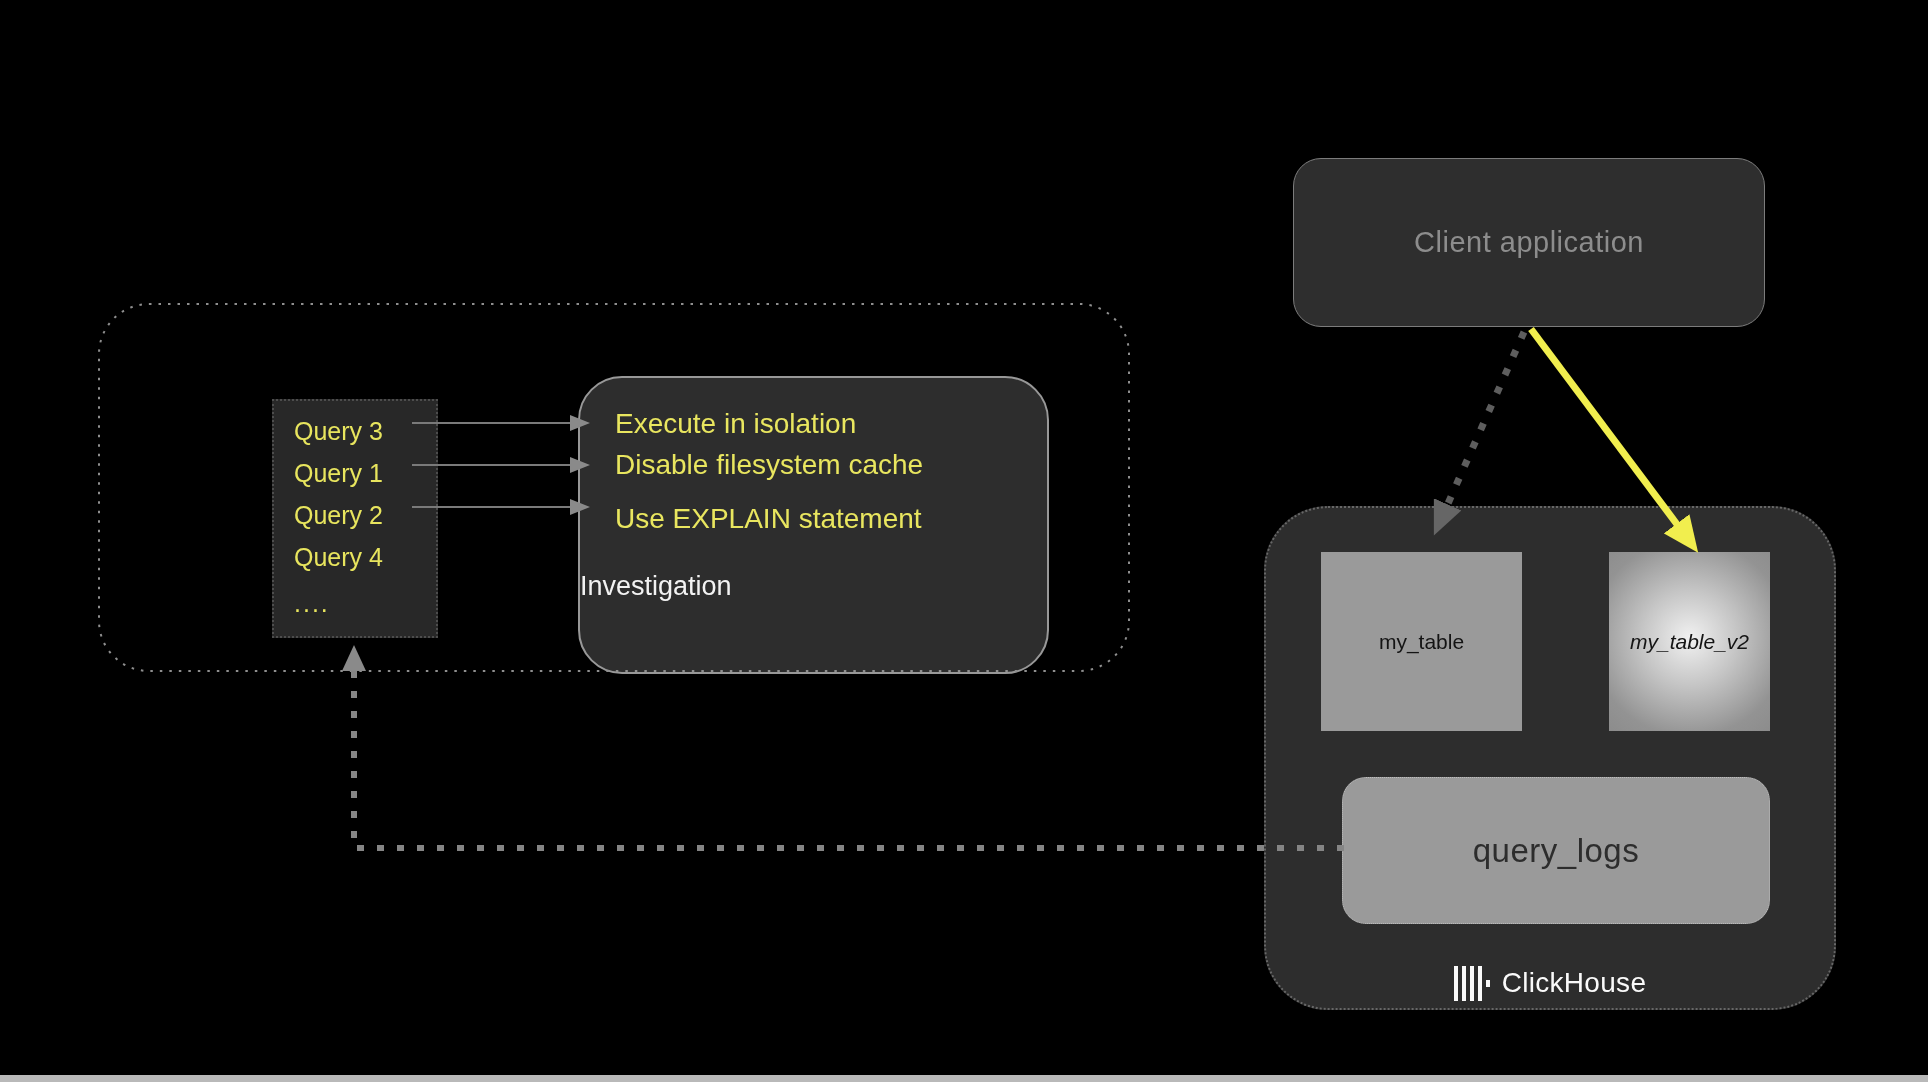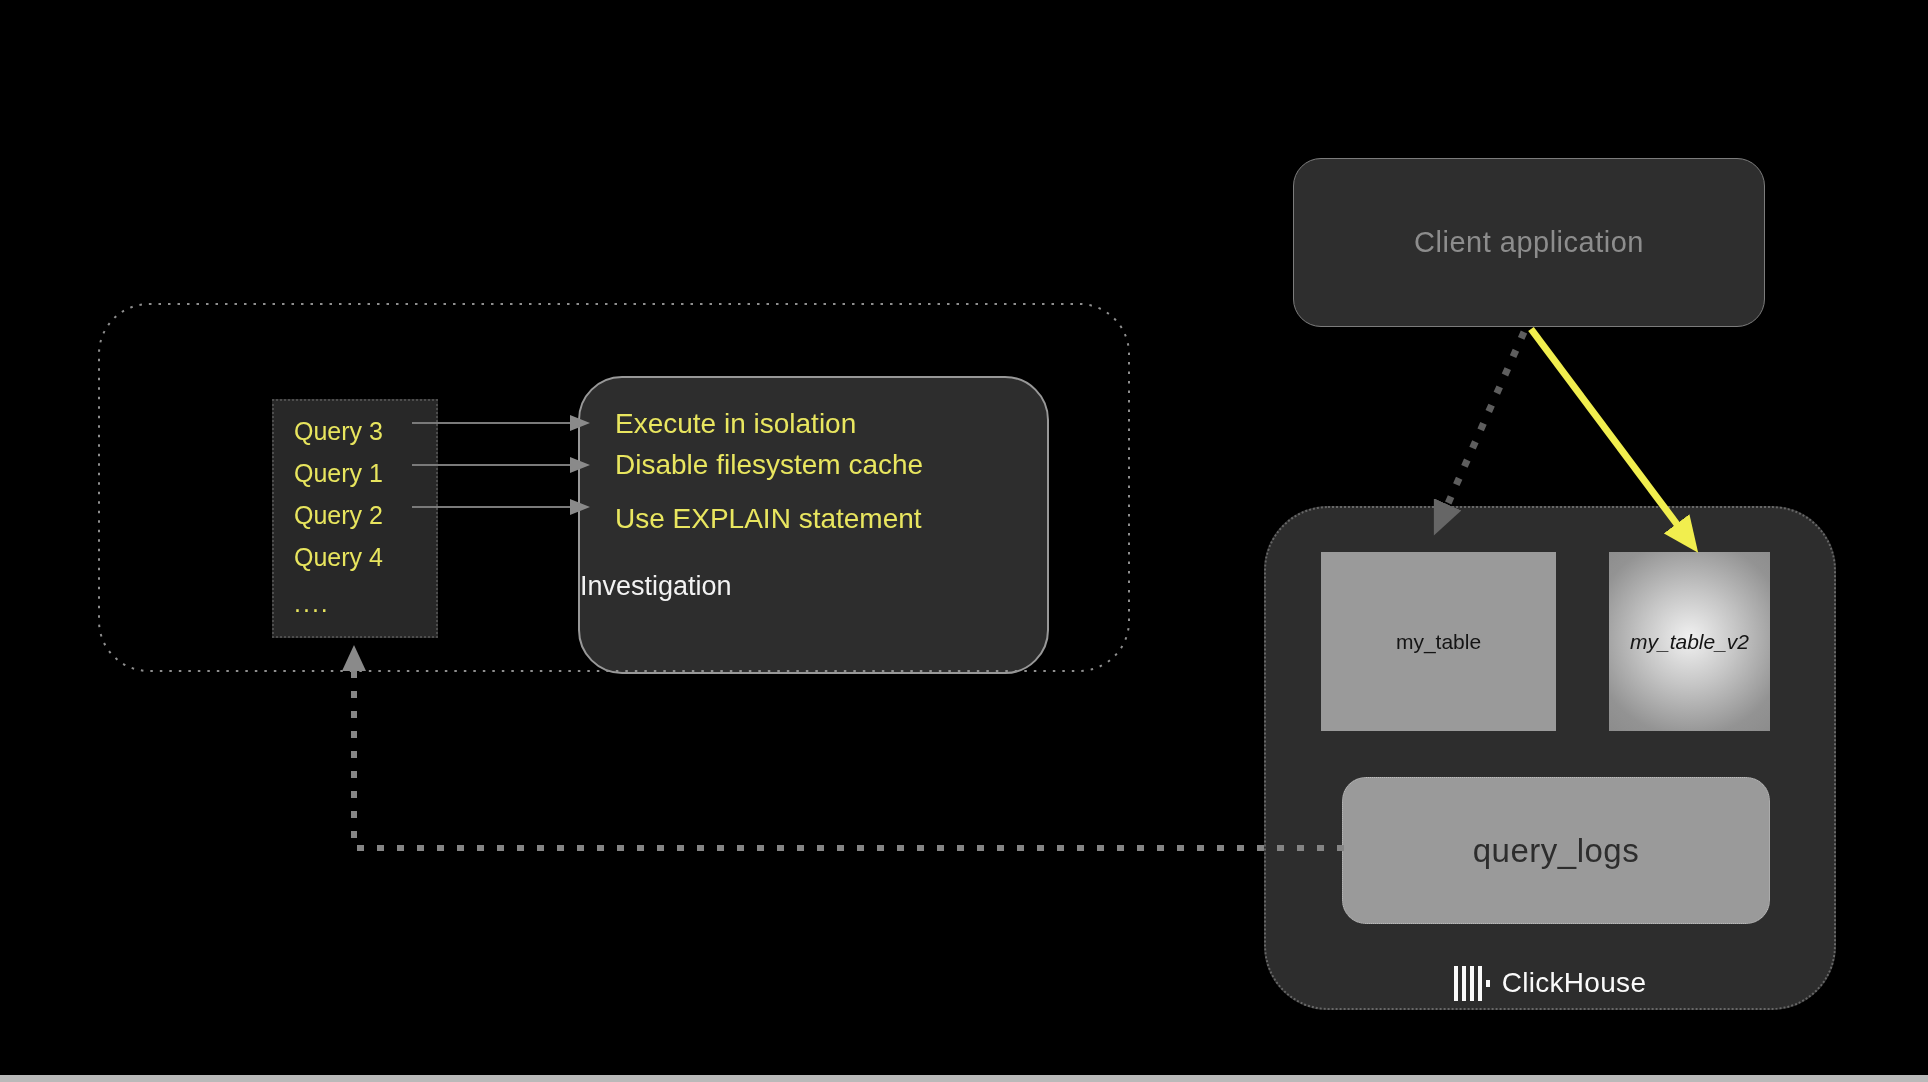--- a/index.html
+++ b/index.html
@@ -42,21 +42,21 @@
   }
   .ch-container{
     left:1264px;top:506px;width:572px;height:504px;box-sizing:border-box;
     background:#2d2d2d;border:2px dotted rgba(255,255,255,.28);border-radius:64px;
   }
   .table-box{
     position:absolute;top:44px;height:179px;
     display:flex;align-items:center;justify-content:center;
     color:#141414;font-size:21px;
   }
-  .table-primary{left:55px;width:235px;background:#9a9a9a;}
+  .table-primary{left:55px;width:201px;background:#9a9a9a;}
   .table-secondary{
     left:343px;width:161px;
     background:radial-gradient(circle at 50% 48%, #f1f1f1 0%, #c6c6c6 38%, #939393 80%, #8c8c8c 100%);
     font-style:italic;
   }
   .logs-box{
     position:absolute;left:76px;top:269px;width:428px;height:147px;box-sizing:border-box;
     background:#9a9a9a;border:1px dotted rgba(255,255,255,.35);border-radius:24px;
     display:flex;align-items:center;justify-content:center;
     color:#2d2d2d;font-size:33px;letter-spacing:.5px;

